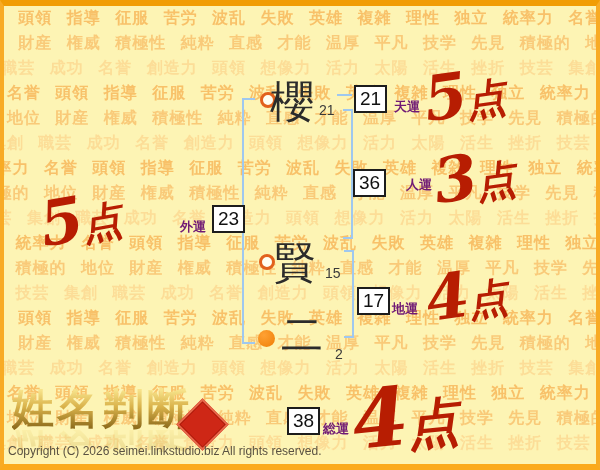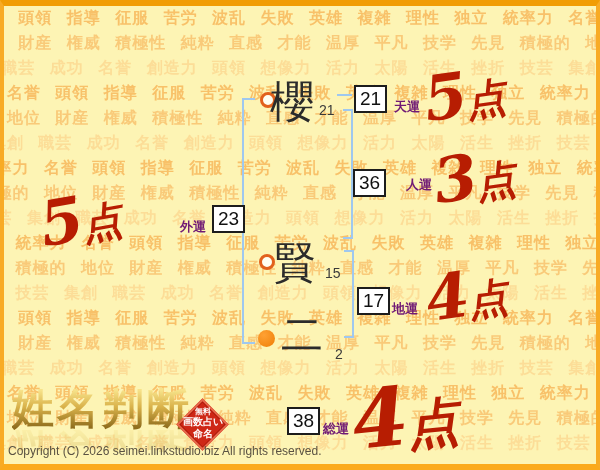--- a/index.html
+++ b/index.html
@@ -179,21 +179,16 @@
   <div class="score" style="left:420px;top:58px;">5点</div>
   <div class="score" style="left:430px;top:140px;">3点</div>
   <div class="score" style="left:36px;top:182px;transform:rotate(-10deg);">5点</div>
   <div class="score" style="left:422px;top:258px;">4点</div>
   <div class="score big" style="left:348px;top:370px;">4点</div>
 
   <div class="logo-text">姓名判断</div>
   <div class="logo-reflection">姓名判断</div>
 
   <div class="badge-diamond"></div>
-  <div class="badge-text">
-    <div class="l1">無料</div>
-    <div class="l2">画数占い</div>
-    <div class="l3">命名</div>
-  </div>
 
   <div class="copyright">Copyright (C) 2026 seimei.linkstudio.biz All rights reserved.</div>
 
 </div>
 
 </body></html>

